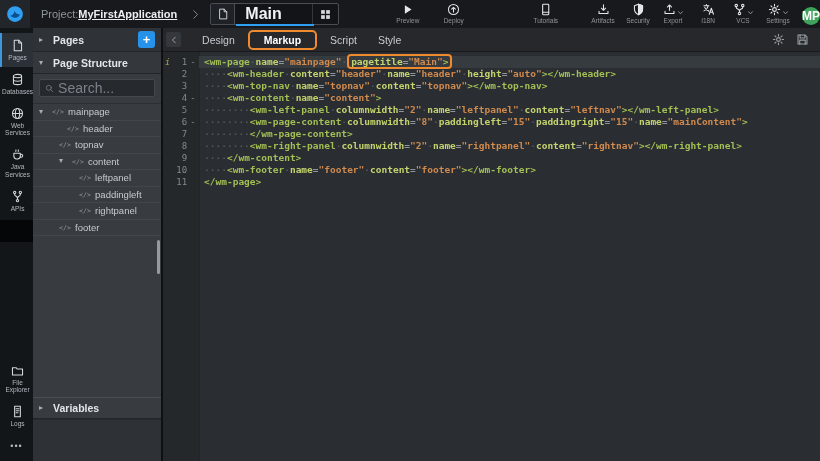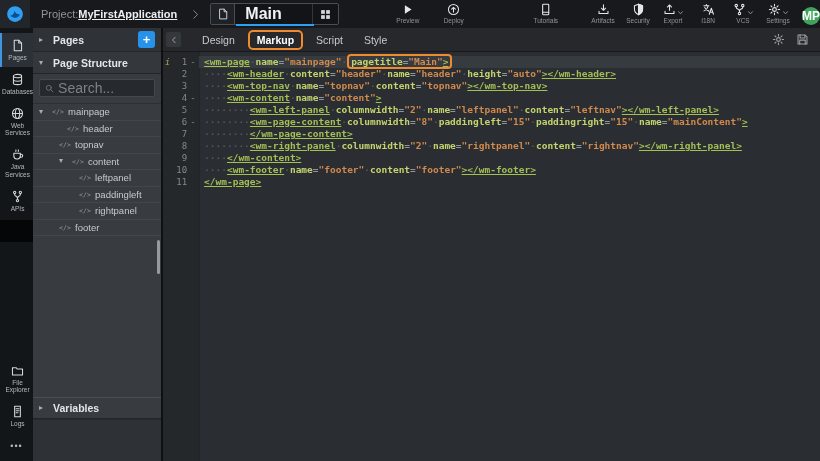--- a/index.html
+++ b/index.html
@@ -83,35 +83,35 @@
                         background:#97999d; border-radius:2px; cursor:grab; }
 
   
   #editor { flex:1; display:flex; flex-direction:column; min-width:0; background:#2a2d31; }
   #tabbar { flex:0 0 24px; background:#26282b; display:flex; align-items:center; border-bottom:1px solid #17191c; }
   #collapse-btn { width:15px; height:15px; margin:0 12px 0 3px; background:#34383d; border-radius:2px;
                   display:flex; align-items:center; justify-content:center; color:#d2d6da; cursor:pointer; }
   #collapse-btn .icon { width:8px; height:8px; }
   .tab { padding:3px 9px; font-size:10.5px; color:#c6cad0; cursor:pointer; margin-right:3px; }
   .tab.active { color:#fff; font-weight:bold; box-shadow:0 0 0 2px #ef8b2e; border-radius:3px;
-                padding:2px 7px; margin:0 6px 0 3px; }
+                padding:2px 14px; margin:0 6px 0 3px; }
   #tab-tools { margin-left:auto; display:flex; align-items:center; gap:11px; padding-right:11px; }
   #tab-tools .icon { width:13px; height:13px; color:#9ba1a8; cursor:pointer; }
 
   #code { flex:1; position:relative; font-family:"DejaVu Sans Mono",monospace; font-size:9.5px;
           font-weight:bold; line-height:12px; padding-top:4px; overflow:hidden; cursor:text; }
   #code::before { content:""; position:absolute; left:0; top:0; bottom:0; width:36px; background:#25282b;
                   border-right:1px solid #212428; }
   .cl { display:flex; height:12px; align-items:center; position:relative; }
   .g-info { flex:0 0 9px; text-align:center; color:#a7ad52; font-style:italic; font-size:8.5px; font-weight:normal; }
   .g-num { flex:0 0 15px; text-align:right; color:#83888f; font-size:9px; font-weight:normal; }
   .g-fold { flex:0 0 12px; text-align:center; color:#83888f; font-size:9px; font-weight:normal; cursor:pointer; }
   .c-line { flex:1; padding-left:5px; white-space:pre; }
   .cl.active .c-line { background:#363b40; }
-  .tk-tag { color:#a3bf55;text-decoration:underline; }
+  .tk-tag { color:#a3bf55; }
   .tk-attr { color:#c3d46e; }
   .tk-eq  { color:#8e959c; }
   .tk-val { color:#d08a4e; }
   .tk-ws  { color:#53585e; }
   .anno { box-shadow:0 0 0 2px #ef8b2e; border-radius:2px; padding:0 2px; margin:0 2px; }
 </style>
 </head>
 <body>
 
 <div id="app">

